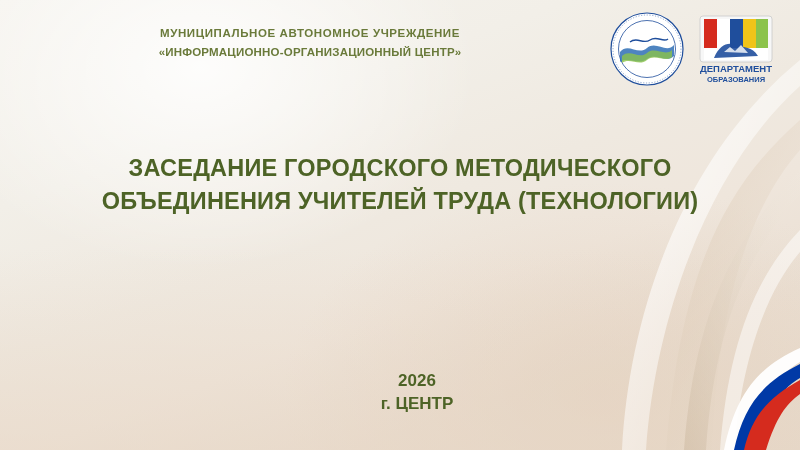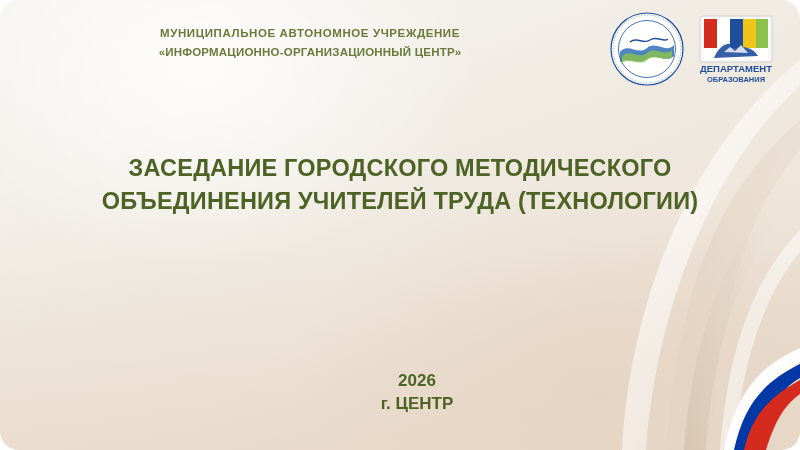--- a/index.html
+++ b/index.html
@@ -9,21 +9,20 @@
   body {
     font-family: "Liberation Sans", sans-serif;
     background: #ffffff;
   }
   .slide {
     position: relative;
     width: 800px;
     height: 450px;
     overflow: hidden;
     background: linear-gradient(160deg, #f6f4ef 0%, #f2efe8 28%, #efe9e0 48%, #efe6dc 62%, #eadfd3 78%, #e6dacd 100%);
-    border-radius: 19px;
   }
   
   .wash-a {
     position: absolute;
     left: -10%;
     top: -30%;
     width: 70%;
     height: 90%;
     background: radial-gradient(ellipse at 50% 50%, rgba(255,255,255,0.85) 0%, rgba(255,255,255,0.0) 70%);
     pointer-events: none;

